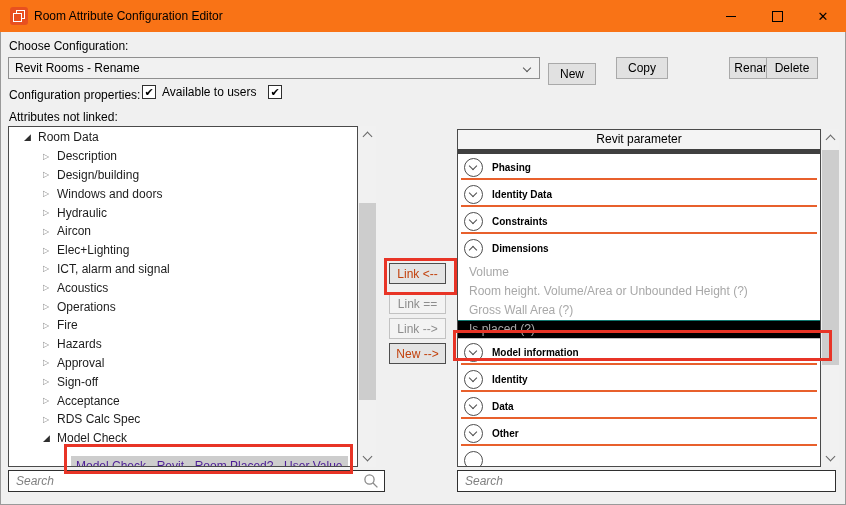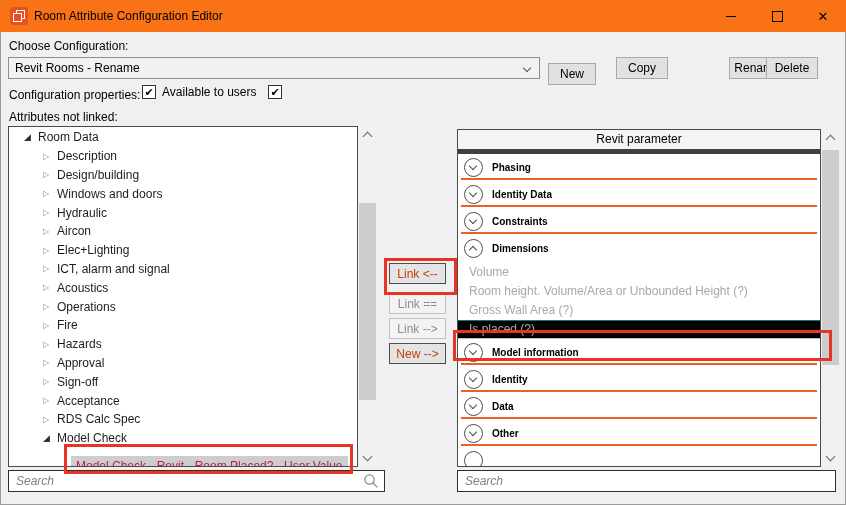--- a/index.html
+++ b/index.html
@@ -36,21 +36,21 @@
 
   .lbl-attrs{position:absolute;left:9px;top:110px;}
 
   
   .tree-box{position:absolute;left:8px;top:126px;width:350px;height:341px;background:#fff;border:1px solid #4a4a4a;
             box-sizing:border-box;overflow:hidden;padding-top:1px;}
   .tree-row{height:18.8px;display:flex;align-items:center;color:#1c1c1c;white-space:nowrap;}
   .lvl0{padding-left:15px;}.lvl1{padding-left:34px;}.lvl2{padding-left:62px;}
   .expander{width:14px;flex:none;font-size:8px;color:#8b8b8b;}
   .expander.open{color:#2e2e2e;font-size:9px;}
-  .tree-sel{background:#cdcdcd;padding:3px 5px;color:#be185d;margin-top:18px;}
+  .tree-sel{background:#cdcdcd;padding:3px 5px;color:#4c1d95;margin-top:18px;}
 
   .vscroll{position:absolute;width:17px;background:#f1f1f1;}
   .tree-scroll{left:359px;top:126px;height:341px;}
   .param-scroll{left:822px;top:129px;height:338px;}
   .sb-thumb{position:absolute;left:0;width:17px;background:#cdcdcd;}
   .tree-scroll .sb-thumb{top:77px;height:197px;}
   .param-scroll .sb-thumb{top:21px;height:215px;}
   .sb-arrow{position:absolute;left:5px;width:6px;height:6px;border-left:1px solid #666;border-top:1px solid #666;}
   .sb-up{top:7px;transform:rotate(45deg);}
   .sb-down{bottom:7px;transform:rotate(225deg);}

